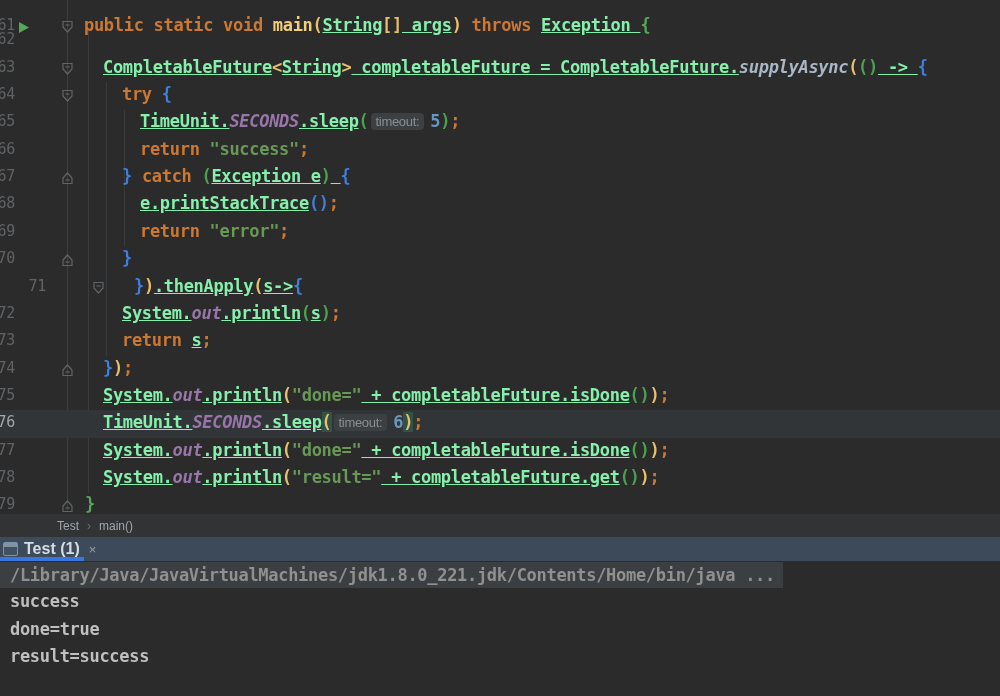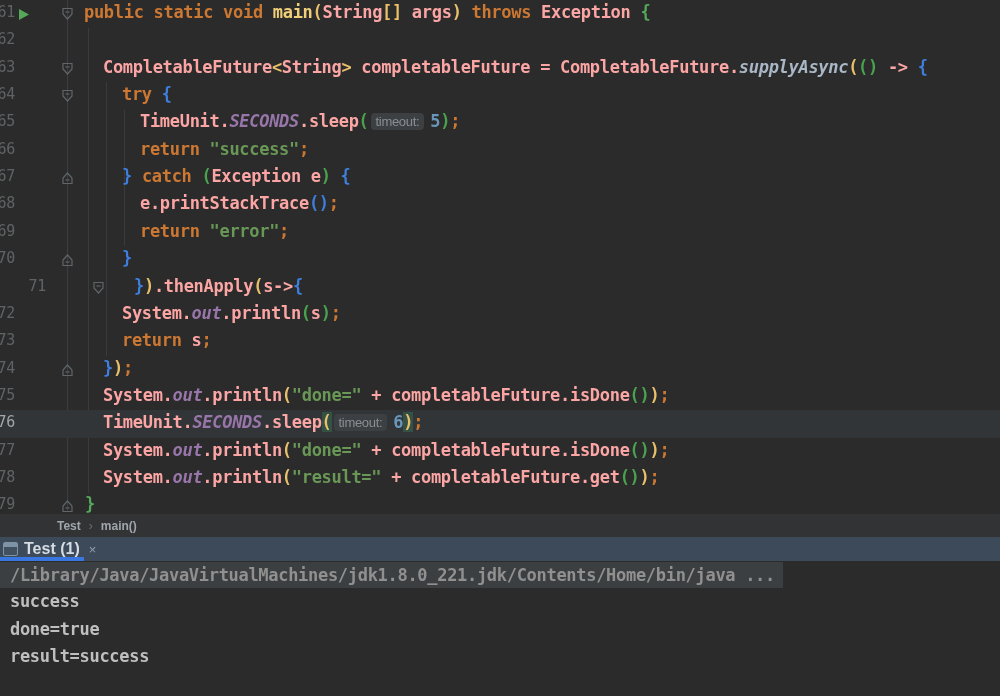--- a/index.html
+++ b/index.html
@@ -11,40 +11,40 @@
   .cline{position:absolute;left:0;width:1000px;height:28px;font-size:17px;font-weight:bold;
          letter-spacing:-0.3px;white-space:pre;}
   .cline.cur{background:#323537;}
   .lnum{position:absolute;left:-7px;width:22px;text-align:right;color:#606366;
         font-size:15px;font-weight:normal;top:3px;}
   .cur .lnum{color:#A3A6A8;}
   .runarrow{position:absolute;left:17px;top:5px;width:13px;height:13px;}
   .foldmk{position:absolute;left:61px;top:5px;width:13px;height:14px;}
   .codeln{position:absolute;top:2px;}
   .tk-kw{color:#CC7832;}
-  .tk-txt{color:#fca5a5;}
+  .tk-txt{color:#86efac;text-decoration:underline;}
   .tk-def{color:#F1CE78;}
   .tk-pu{color:#9876AA;font-style:italic;}
   .tk-it{color:#A9B7C6;font-style:italic;}
   .tk-str{color:#699856;}
   .tk-num{color:#6897BB;}
   .tk-y{color:#E8BF6A;}
   .tk-g{color:#4AA24E;}
   .tk-b{color:#3E7EDC;}
   .tk-semi{color:#CC7832;}
   .tk-mg{color:#55A85A;}
   .tk-yh{color:#E8BF6A;background:#345145;}
   .tk-hint{color:#8A8F93;background:#3C4043;border-radius:4px;font-size:13px;
            font-weight:normal;font-family:"Liberation Sans",sans-serif;
            padding:1px 5px;margin:0 6px 0 2px;vertical-align:1px;}
   
   #breadcrumb{position:absolute;left:0;top:514px;width:1000px;height:23px;background:#313335;
               font-family:"Liberation Sans",sans-serif;font-size:12px;color:#A0A6AC;
               display:flex;align-items:center;}
-  #breadcrumb .bc-item{margin:3px 4px;cursor:default;font-weight:bold;}
+  #breadcrumb .bc-item{margin:3px 4px;cursor:default;}
   #breadcrumb .bc-item:first-child{margin-left:57px;}
   #breadcrumb .bc-sep{color:#6B7075;margin:0 4px;}
   
   #twheader{position:absolute;left:0;top:537px;width:1000px;height:24px;background:#3C4A59;}
   #twtab{position:absolute;left:0;top:0;height:24px;display:flex;align-items:center;padding:0 8px 0 3px;}
   .twicon{display:inline-block;width:13px;height:12px;border:1px solid #7E93A6;border-radius:2px;
           background:#46566699;position:relative;margin-right:6px;}
   .twicon:before{content:"";position:absolute;left:0;top:0;width:100%;height:4px;background:#7E93A6;}
   #twtab .tablabel{font-family:"Liberation Sans",sans-serif;font-size:16px;font-weight:bold;color:#D5DCE3;}
   #twtab .closex{font-family:"Liberation Sans",sans-serif;font-size:13px;color:#93A1B0;margin-left:9px;cursor:default;}
@@ -62,21 +62,21 @@
 
 <div id="app">
 
   <div id="editor">
 
     <div class="vguide" style="left:67px;top:0;height:512px;background:#3D3E40;"></div>
     <div class="vguide" style="left:88px;top:28px;height:465px;"></div>
     <div class="vguide" style="left:106px;top:82px;height:274px;"></div>
     <div class="vguide" style="left:124px;top:110px;height:136px;"></div>
 
-  <div class="cline" style="top: 0px;"><span class="lnum">61</span><span class="runarrow"><svg width="13" height="13" viewBox="0 0 13 13">
+  <div class="cline" style="top: 13px;"><span class="lnum">61</span><span class="runarrow"><svg width="13" height="13" viewBox="0 0 13 13">
             <path d="M2 1 L12 6.5 L2 12 Z" fill="#55A85A"></path>
           </svg></span><span class="foldmk"><svg width="13" height="14" viewBox="0 0 13 14">
             <path d="M2 1.5 H11 V7 L6.5 12 L2 7 Z" fill="none" stroke="#5F6569" stroke-width="1.2"></path>
             <line x1="4.5" y1="5" x2="8.5" y2="5" stroke="#5F6569" stroke-width="1.2"></line>
           </svg></span><span class="codeln" style="left: 84px;"><span class="tk-kw">public static void </span><span class="tk-def">main</span><span class="tk-y">(</span><span class="tk-txt">String</span><span class="tk-y">[]</span><span class="tk-txt"> args</span><span class="tk-y">)</span><span class="tk-kw"> throws </span><span class="tk-txt">Exception </span><span class="tk-mg">{</span></span></div>
       <div class="cline" style="top: 27.35px;"><span class="lnum">62</span><span class="codeln" style="left: 84px;"></span></div>
       <div class="cline" style="top: 54.7px;"><span class="lnum">63</span><span class="foldmk"><svg width="13" height="14" viewBox="0 0 13 14">
             <path d="M2 1.5 H11 V7 L6.5 12 L2 7 Z" fill="none" stroke="#5F6569" stroke-width="1.2"></path>
             <line x1="4.5" y1="5" x2="8.5" y2="5" stroke="#5F6569" stroke-width="1.2"></line>
           </svg></span><span class="codeln" style="left: 103px;"><span class="tk-txt">CompletableFuture</span><span class="tk-y">&lt;</span><span class="tk-txt">String</span><span class="tk-y">&gt;</span><span class="tk-txt"> completableFuture = CompletableFuture.</span><span class="tk-it">supplyAsync</span><span class="tk-y">(</span><span class="tk-g">()</span><span class="tk-txt"> -&gt; </span><span class="tk-b">{</span></span></div>

